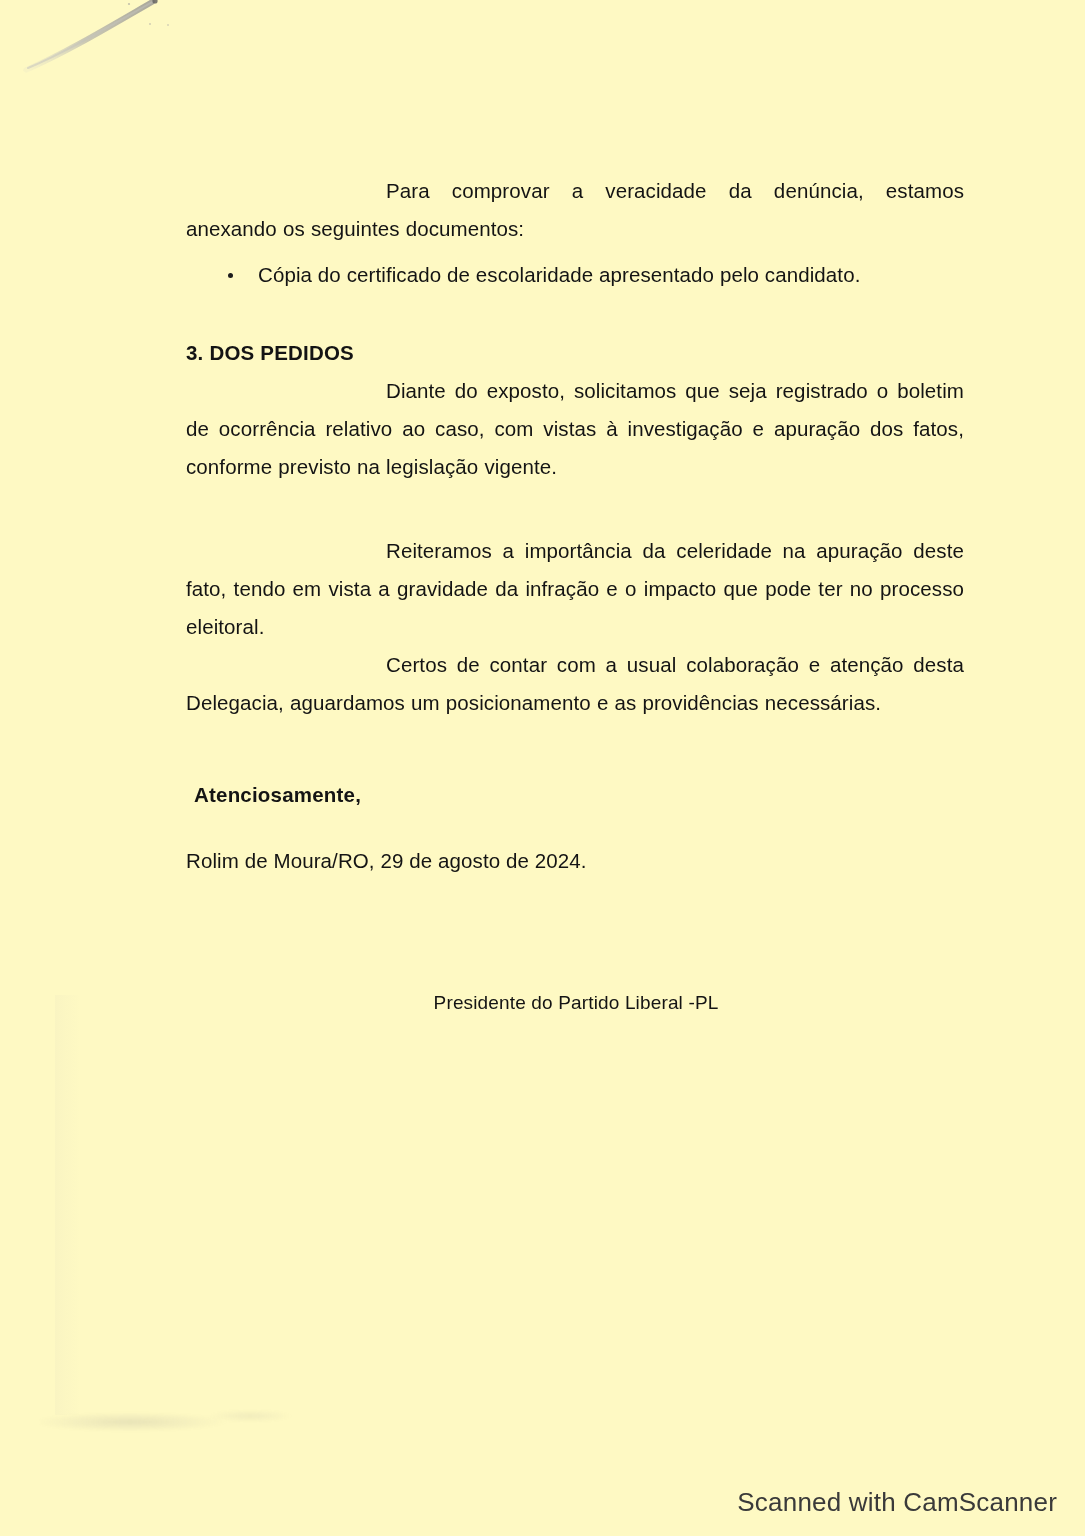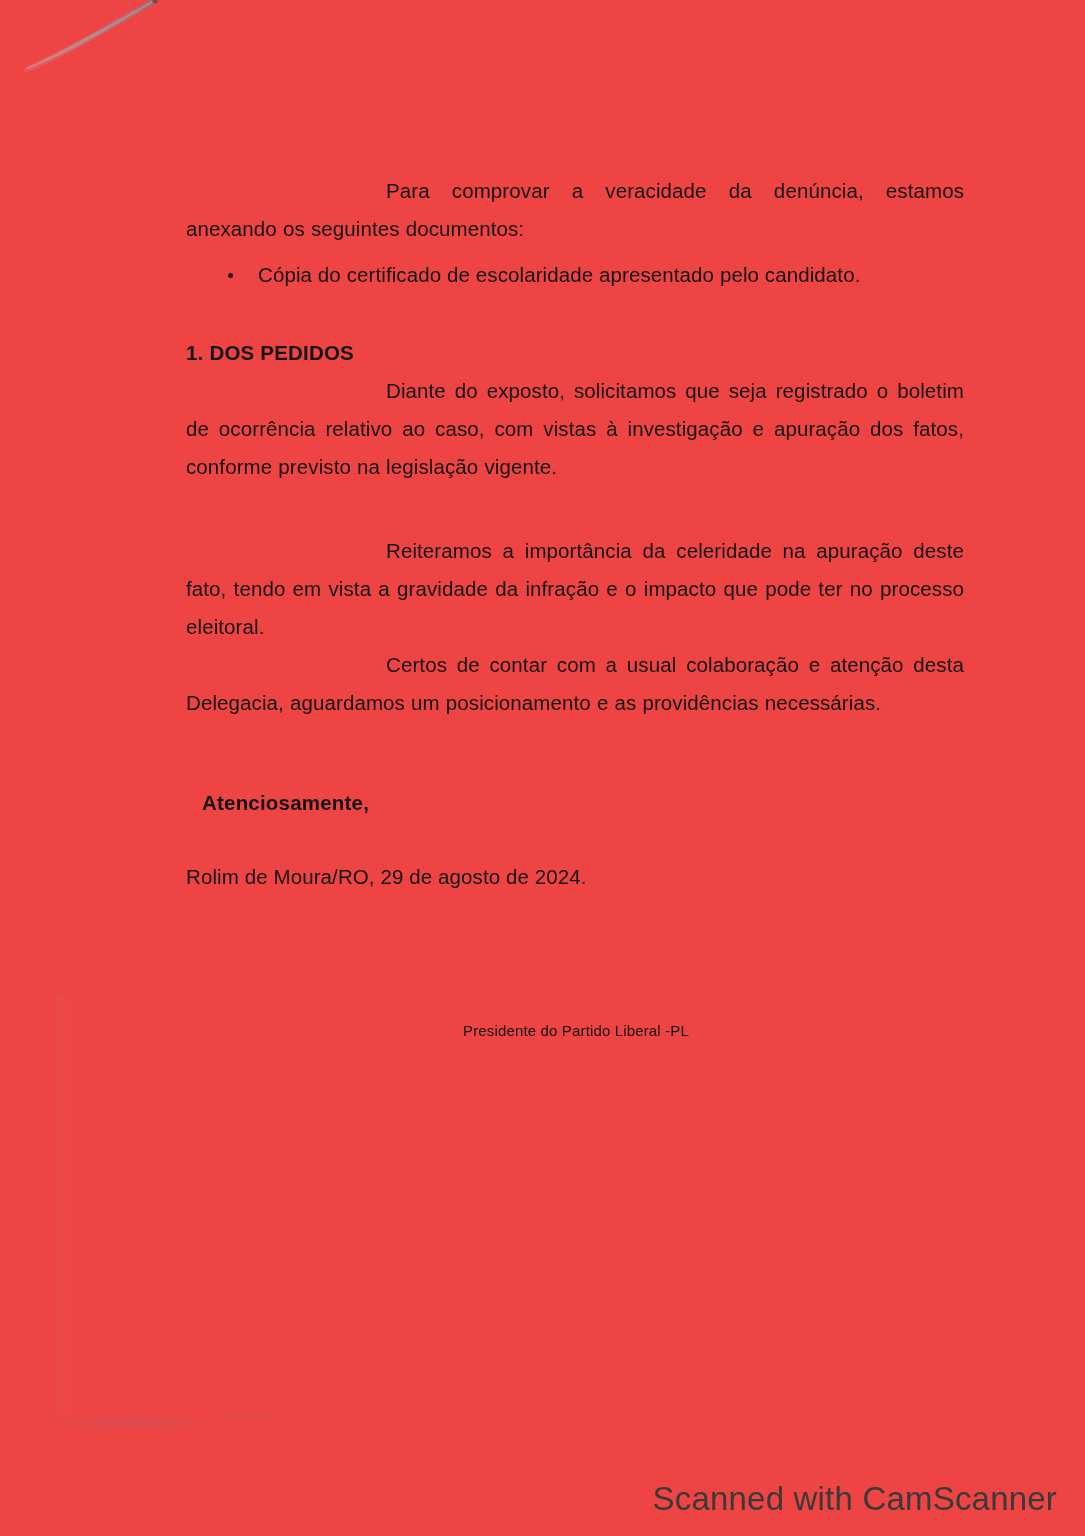--- a/index.html
+++ b/index.html
@@ -6,21 +6,21 @@
   html, body {
     margin: 0;
     padding: 0;
     background: #ffffff;
   }
 
   .page {
     position: relative;
     width: 1085px;
     height: 1536px;
-    background: #ef4444;
+    background: #fef9c3;
     overflow: hidden;
     font-family: "Liberation Sans", sans-serif;
     color: #141414;
     -webkit-font-smoothing: antialiased;
   }
 
   
   .scan-streak {
     position: absolute;
     left: 22px;
@@ -106,21 +106,21 @@
     border-radius: 50%;
     background: #1d1d1d;
   }
 
   .gap-sm { height: 20px; }
   .gap-md { height: 32px; }
   .gap-lg { height: 46px; }
   .gap-xl { height: 56px; }
 
   .closing {
-    margin: 16px;
+    margin: 8px;
     font-size: 20.5px;
     line-height: 38px;
     font-weight: bold;
     letter-spacing: 0.2px;
   }
 
   .date-line {
     margin: 0;
     font-size: 20.5px;
     line-height: 38px;
@@ -135,32 +135,32 @@
     margin-left: -10px;
   }
   .sig-name {
     margin: 0;
     font-size: 20.5px;
     line-height: 38px;
     font-weight: bold;
     letter-spacing: 0.45px;
   }
   .sig-role {
-    margin: 16px;
-    font-size: 15px;
+    margin: 4px;
+    font-size: 19px;
     line-height: 38px;
     letter-spacing: 0.15px;
   }
 
   
   .watermark {
     position: absolute;
     right: 28px;
     bottom: 18px;
-    font-size: 33px;
+    font-size: 26px;
     color: #3a3a3a;
     letter-spacing: 0.2px;
     font-family: "Liberation Sans", sans-serif;
   }
 </style>
 </head>
 <body>
 
 <div class="page">
 
@@ -191,21 +191,21 @@
 
     <ul class="doc-list">
       <li>
         <span class="bullet"></span>
         <span>Cópia do certificado de escolaridade apresentado pelo candidato.</span>
       </li>
     </ul>
 
     <div class="gap-md"></div>
 
-    <h2 class="section-head">1. DOS PEDIDOS</h2>
+    <h2 class="section-head">3. DOS PEDIDOS</h2>
 
     <p class="para"><span class="indent"></span><span>Diante do exposto, solicitamos que seja registrado o boletim de ocorrência relativo ao caso, com vistas à investigação e apuração dos fatos, conforme previsto na legislação vigente.</span></p>
 
     <div class="gap-lg"></div>
 
     <p class="para"><span class="indent"></span><span>Reiteramos a importância da celeridade na apuração deste fato, tendo em vista a gravidade da infração e o impacto que pode ter no processo eleitoral.</span></p>
 
     <p class="para"><span class="indent"></span><span>Certos de contar com a usual colaboração e atenção desta Delegacia, aguardamos um posicionamento e as providências necessárias.</span></p>
 
     <div class="gap-lg"></div>

